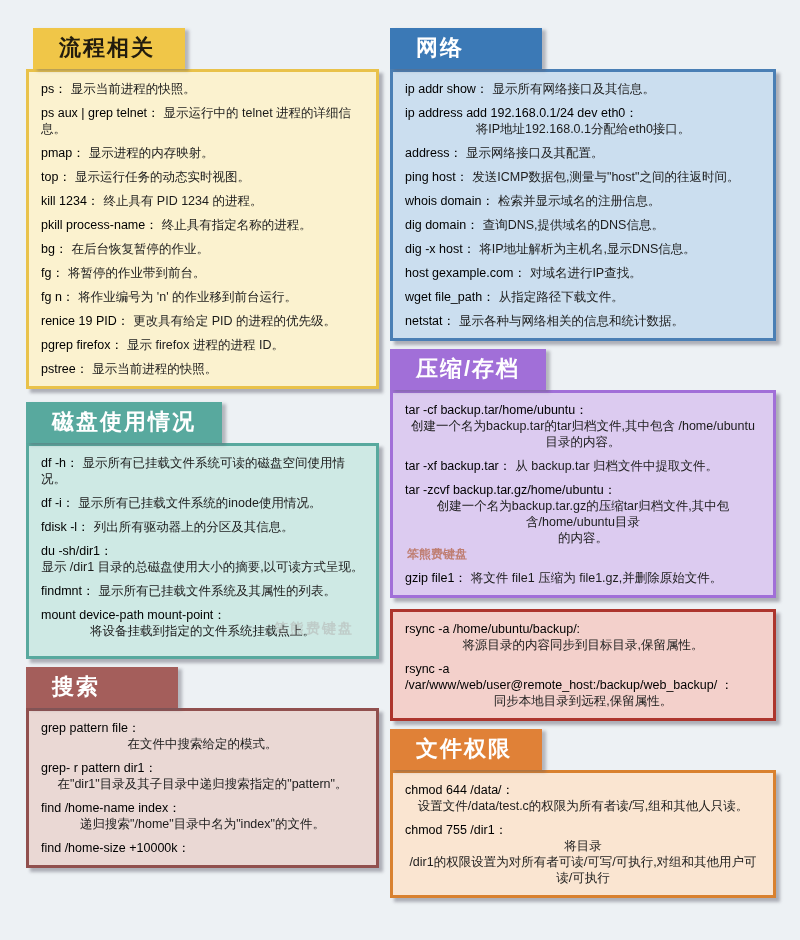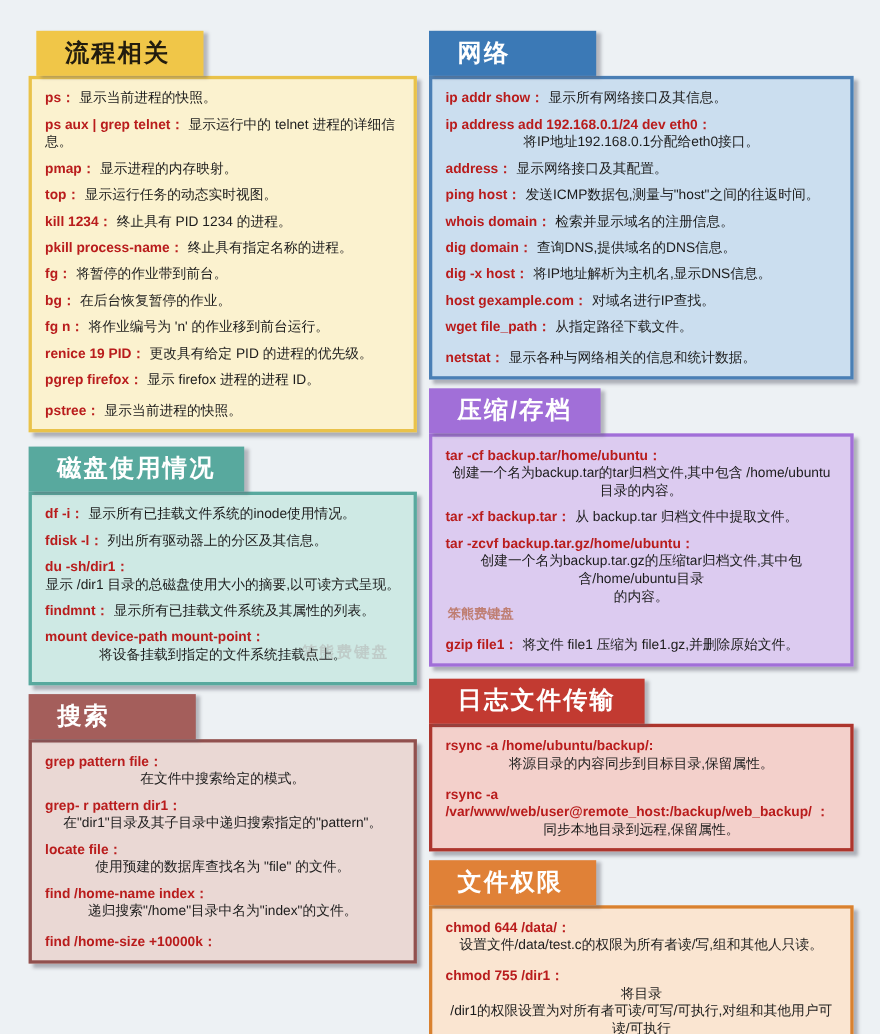--- a/index.html
+++ b/index.html
@@ -24,22 +24,22 @@
   }
   .card { display:flex; flex-direction:column; align-items:flex-start; }
   .card.tab-indent .tab { margin-left:7px; }
   .box {
     position:relative; width:100%; box-sizing:border-box;
     background:var(--body); border:3px solid var(--border);
     padding:9px 12px;
     box-shadow:4px 4px 3px rgba(96,96,108,.45);
   }
   .item { margin:0 0 8px; font-size:12.5px; line-height:16px; color:#1c1c1c; }
-  .item:last-child { margin-bottom:0;margin-top:12px; }
-  .cmd  { font-weight:bold; color:#b91c1c; }
+  .item:last-child { margin-bottom:0; }
+  .cmd  { font-weight:normal; color:#000000; }
   .desc { white-space:pre-line; }
   .item:not(.block) .desc { margin-left:4px; }
   .item.block .desc { display:block;text-align:center; }
   .wm-inline {
     color:#bf7e72; font-size:12px; font-weight:bold; margin-left:2px;
   }
   .wm-float {
     position:absolute; right:22px; bottom:18px;
     color:rgba(150,122,122,.26); font-size:14px; font-weight:bold;
     letter-spacing:2px; pointer-events:none;
@@ -58,45 +58,45 @@
   <div class="col" id="col-left" data-name="left-column">
       <section class="card tab-indent" data-name="section-process" style="--head: #f0c648; --body: #fbf2cf; --border: #e9c24a; --title-color: #221c0e;">
         <div class="tab" data-name="section-process-header"><span data-name="section-title">流程相关</span></div>
         <div class="box" data-name="section-process-body">
           <p class="item" data-name="command-item"><b class="cmd" data-name="command-name">ps：</b><span class="desc" data-name="command-description">显示当前进程的快照。</span></p>
           <p class="item" data-name="command-item"><b class="cmd" data-name="command-name">ps aux | grep telnet：</b><span class="desc" data-name="command-description">显示运行中的 telnet 进程的详细信息。</span></p>
           <p class="item" data-name="command-item"><b class="cmd" data-name="command-name">pmap：</b><span class="desc" data-name="command-description">显示进程的内存映射。</span></p>
           <p class="item" data-name="command-item"><b class="cmd" data-name="command-name">top：</b><span class="desc" data-name="command-description">显示运行任务的动态实时视图。</span></p>
           <p class="item" data-name="command-item"><b class="cmd" data-name="command-name">kill 1234：</b><span class="desc" data-name="command-description">终止具有 PID 1234 的进程。</span></p>
           <p class="item" data-name="command-item"><b class="cmd" data-name="command-name">pkill process-name：</b><span class="desc" data-name="command-description">终止具有指定名称的进程。</span></p>
+          <p class="item" data-name="command-item"><b class="cmd" data-name="command-name">bg：</b><span class="desc" data-name="command-description">在后台恢复暂停的作业。</span></p>
           <p class="item" data-name="command-item"><b class="cmd" data-name="command-name">fg：</b><span class="desc" data-name="command-description">将暂停的作业带到前台。</span></p>
-          <p class="item" data-name="command-item"><b class="cmd" data-name="command-name">bg：</b><span class="desc" data-name="command-description">在后台恢复暂停的作业。</span></p>
           <p class="item" data-name="command-item"><b class="cmd" data-name="command-name">fg n：</b><span class="desc" data-name="command-description">将作业编号为 'n' 的作业移到前台运行。</span></p>
           <p class="item" data-name="command-item"><b class="cmd" data-name="command-name">renice 19 PID：</b><span class="desc" data-name="command-description">更改具有给定 PID 的进程的优先级。</span></p>
           <p class="item" data-name="command-item"><b class="cmd" data-name="command-name">pgrep firefox：</b><span class="desc" data-name="command-description">显示 firefox 进程的进程 ID。</span></p>
           <p class="item" data-name="command-item"><b class="cmd" data-name="command-name">pstree：</b><span class="desc" data-name="command-description">显示当前进程的快照。</span></p>
         </div>
       </section>
       <section class="card" data-name="section-disk" style="--head: #58a99e; --body: #cee9e4; --border: #58a99e; --title-color: #ffffff;">
         <div class="tab" data-name="section-disk-header"><span data-name="section-title">磁盘使用情况</span></div>
         <div class="box" data-name="section-disk-body">
+          <p class="item" data-name="command-item"><b class="cmd" data-name="command-name">df -h：</b><span class="desc" data-name="command-description">显示所有已挂载文件系统可读的磁盘空间使用情况。</span></p>
           <p class="item" data-name="command-item"><b class="cmd" data-name="command-name">df -i：</b><span class="desc" data-name="command-description">显示所有已挂载文件系统的inode使用情况。</span></p>
           <p class="item" data-name="command-item"><b class="cmd" data-name="command-name">fdisk -l：</b><span class="desc" data-name="command-description">列出所有驱动器上的分区及其信息。</span></p>
           <p class="item block" data-name="command-item"><b class="cmd" data-name="command-name">du -sh/dir1：</b><span class="desc" data-name="command-description">显示 /dir1 目录的总磁盘使用大小的摘要,以可读方式呈现。</span></p>
           <p class="item" data-name="command-item"><b class="cmd" data-name="command-name">findmnt：</b><span class="desc" data-name="command-description">显示所有已挂载文件系统及其属性的列表。</span></p>
           <p class="item block" data-name="command-item"><b class="cmd" data-name="command-name">mount device-path mount-point：</b><span class="desc" data-name="command-description">将设备挂载到指定的文件系统挂载点上。</span></p>
           <div class="wm-float" data-name="watermark-text">笨熊费键盘</div>
         </div>
       </section>
       <section class="card" data-name="section-search" style="--head: #a45e5b; --body: #ead8d4; --border: #91504e; --title-color: #ffffff;">
         <div class="tab" data-name="section-search-header"><span data-name="section-title">搜索</span></div>
         <div class="box" data-name="section-search-body">
           <p class="item block" data-name="command-item"><b class="cmd" data-name="command-name">grep pattern file：</b><span class="desc" data-name="command-description">在文件中搜索给定的模式。</span></p>
           <p class="item block" data-name="command-item"><b class="cmd" data-name="command-name">grep- r pattern dir1：</b><span class="desc" data-name="command-description">在"dir1"目录及其子目录中递归搜索指定的"pattern"。</span></p>
-          <p class="item block" data-name="command-item"><b class="cmd" data-name="command-name">locate file：</b><span class="desc" data-name="command-description">使用预建的数据库查找名为 "file" 的文件。</span></p>
           <p class="item block" data-name="command-item"><b class="cmd" data-name="command-name">find /home-name index：</b><span class="desc" data-name="command-description">递归搜索"/home"目录中名为"index"的文件。</span></p>
           <p class="item block" data-name="command-item"><b class="cmd" data-name="command-name">find /home-size +10000k：</b></p>
         </div>
       </section>
     </div>
   <div class="col" id="col-right" data-name="right-column">
       <section class="card" data-name="section-network" style="--head: #3b79b6; --body: #cbdeef; --border: #4a7fb5; --title-color: #ffffff;">
         <div class="tab" data-name="section-network-header"><span data-name="section-title">网络</span></div>
         <div class="box" data-name="section-network-body">
           <p class="item" data-name="command-item"><b class="cmd" data-name="command-name">ip addr show：</b><span class="desc" data-name="command-description">显示所有网络接口及其信息。</span></p>
@@ -116,21 +116,20 @@
         <div class="box" data-name="section-archive-body">
           <p class="item block" data-name="command-item"><b class="cmd" data-name="command-name">tar -cf backup.tar/home/ubuntu：</b><span class="desc" data-name="command-description">创建一个名为backup.tar的tar归档文件,其中包含 /home/ubuntu
 目录的内容。</span></p>
           <p class="item" data-name="command-item"><b class="cmd" data-name="command-name">tar -xf backup.tar：</b><span class="desc" data-name="command-description">从 backup.tar 归档文件中提取文件。</span></p>
           <p class="item block" data-name="command-item"><b class="cmd" data-name="command-name">tar -zcvf backup.tar.gz/home/ubuntu：</b><span class="desc" data-name="command-description">创建一个名为backup.tar.gz的压缩tar归档文件,其中包含/home/ubuntu目录
 的内容。</span><span class="wm-inline" data-name="watermark-text">笨熊费键盘</span></p>
           <p class="item" data-name="command-item"><b class="cmd" data-name="command-name">gzip file1：</b><span class="desc" data-name="command-description">将文件 file1 压缩为 file1.gz,并删除原始文件。</span></p>
         </div>
       </section>
       <section class="card" data-name="section-transfer" style="--head: #c23a31; --body: #f3d0cb; --border: #ad352d; --title-color: #ffffff;">
-        <div class="tab" data-name="section-transfer-header"><span data-name="section-title">日志文件传输</span></div>
         <div class="box" data-name="section-transfer-body">
           <p class="item block" data-name="command-item"><b class="cmd" data-name="command-name">rsync -a /home/ubuntu/backup/:</b><span class="desc" data-name="command-description">将源目录的内容同步到目标目录,保留属性。</span></p>
           <p class="item block" data-name="command-item"><b class="cmd" data-name="command-name">rsync -a /var/www/web/user@remote_host:/backup/web_backup/ ：</b><span class="desc" data-name="command-description">同步本地目录到远程,保留属性。</span></p>
         </div>
       </section>
       <section class="card" data-name="section-permissions" style="--head: #e08137; --body: #fae5d1; --border: #d9812f; --title-color: #ffffff;">
         <div class="tab" data-name="section-permissions-header"><span data-name="section-title">文件权限</span></div>
         <div class="box" data-name="section-permissions-body">
           <p class="item block" data-name="command-item"><b class="cmd" data-name="command-name">chmod 644 /data/：</b><span class="desc" data-name="command-description">设置文件/data/test.c的权限为所有者读/写,组和其他人只读。</span></p>
           <p class="item block" data-name="command-item"><b class="cmd" data-name="command-name">chmod 755 /dir1：</b><span class="desc" data-name="command-description">将目录

